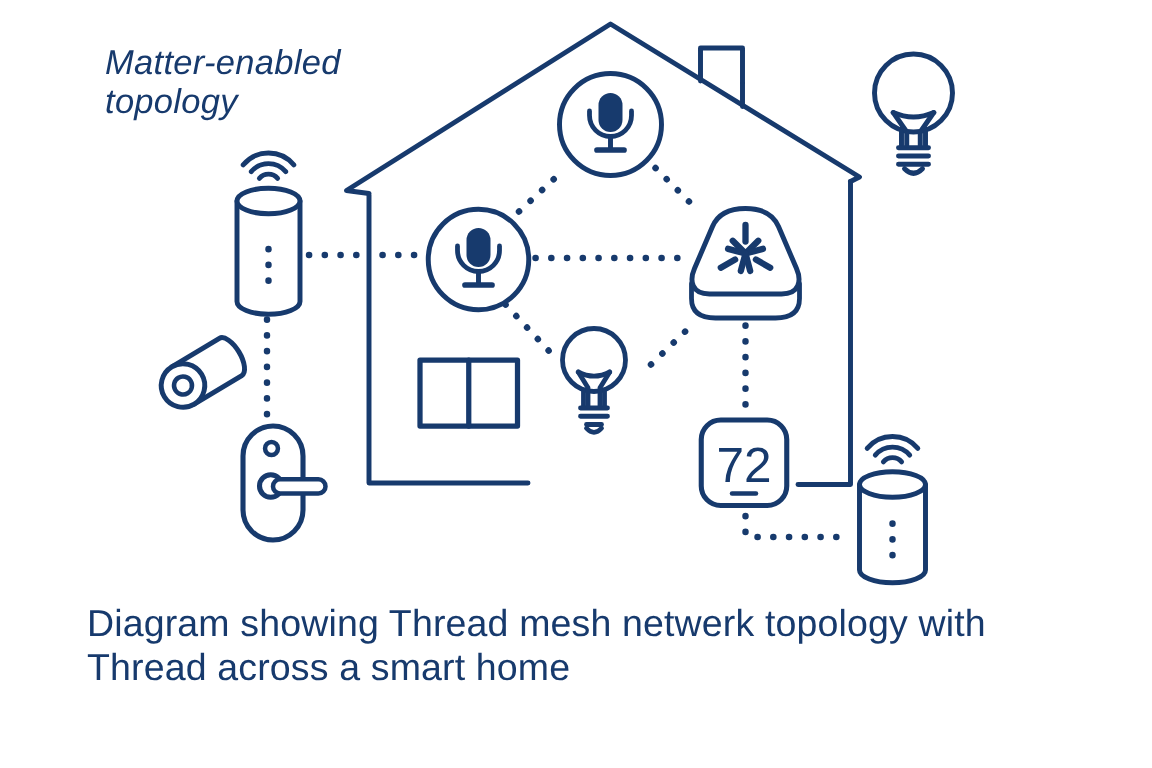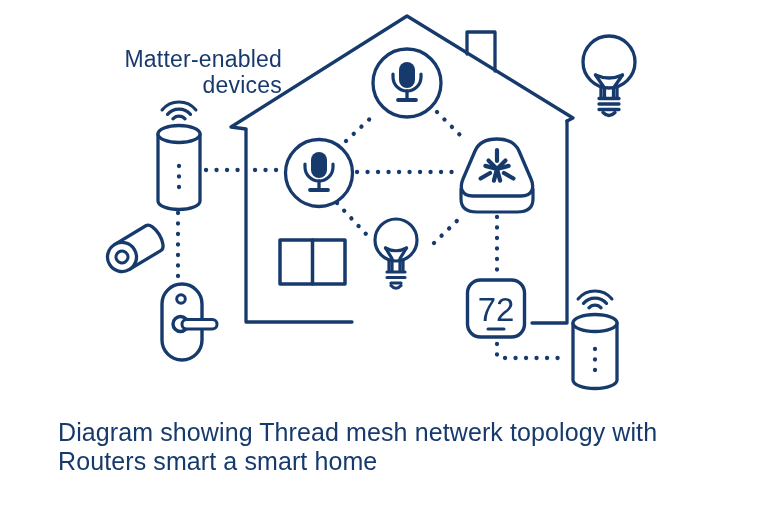--- a/index.html
+++ b/index.html
@@ -4,27 +4,28 @@
 <style>
   html,body{margin:0;padding:0;}
   body{
     width:768px;height:512px;position:relative;overflow:hidden;
     background:#ffffff;
     font-family:"Liberation Sans", sans-serif;
   }
   .stage{position:absolute;inset:0;}
   svg{position:absolute;left:0;top:0;}
   .devices-label{
-    position:absolute;left:70px;top:46px;width:212px;
-    text-align:right;color:#173a6d;font-size:23px;line-height:26px;
+    position:absolute;left:70px;top:28px;width:212px;
+    text-align:left;color:#173a6d;font-size:23px;line-height:26px;
     letter-spacing:.2px;
+    font-style:italic;
   }
   .caption{
     position:absolute;left:58px;top:402px;width:680px;
-    color:#173a6d;font-size:25px;line-height:29px;letter-spacing:.1px;margin-top:16px;
+    color:#173a6d;font-size:25px;line-height:29px;letter-spacing:.1px;
   }
 </style>
 </head>
 <body>
 
 <div class="stage">
 
   <svg width="768" height="512" viewBox="0 0 768 512">
     <g fill="none" stroke="#173a6d" stroke-width="3.3" stroke-linecap="round" stroke-linejoin="round">
 
@@ -149,21 +150,21 @@
           <path d="M573,323 V380 A22,8.5 0 0 0 617,380 V323"></path>
           <ellipse cx="595" cy="323" rx="22" ry="8.5" fill="#ffffff"></ellipse>
         </g>
       </g>
 
     </g>
   </svg>
 
   <div class="devices-label">
     <div>Matter-enabled</div>
-    <div>devices</div>
+    <div>topology</div>
   </div>
 
   <div class="caption">
     <div>Diagram showing Thread mesh netwerk topology with</div>
-    <div>Routers smart a smart home</div>
+    <div>Thread across a smart home</div>
   </div>
 
 </div>
 
 </body></html>

